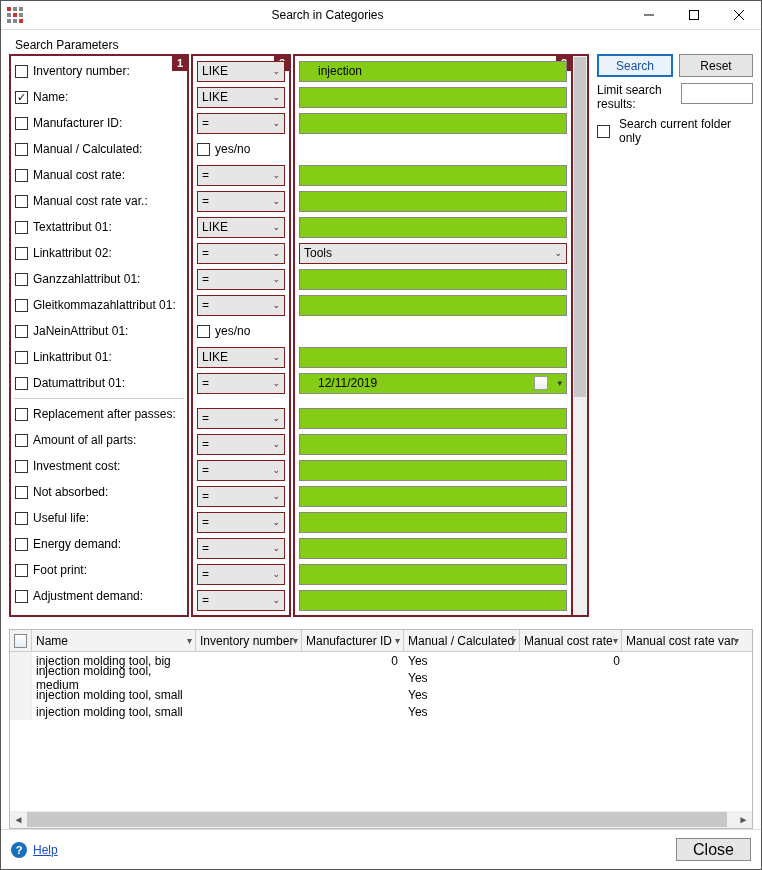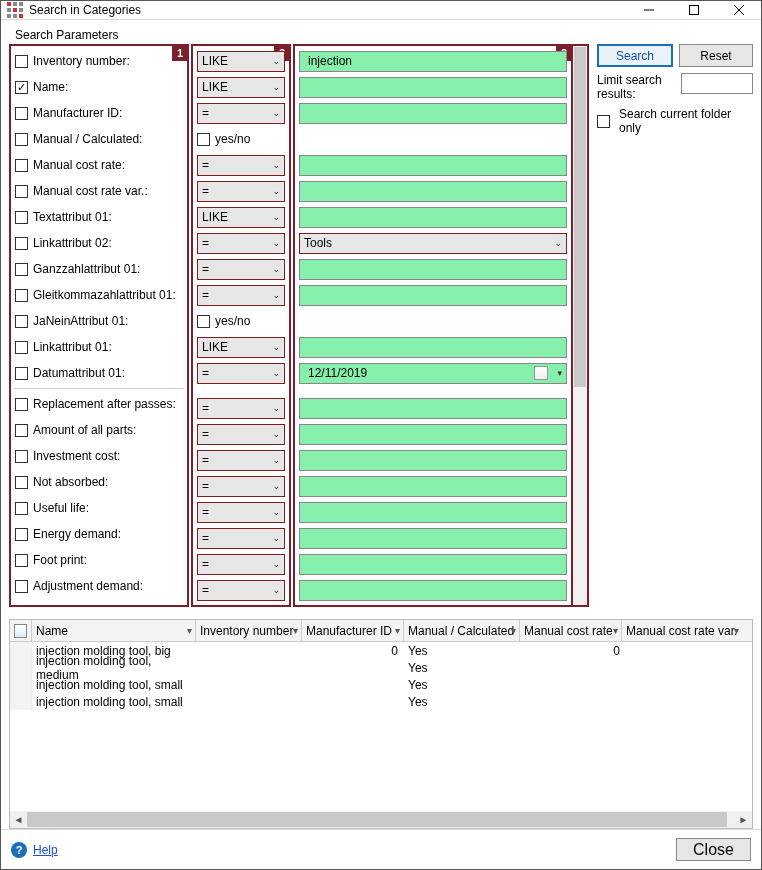--- a/index.html
+++ b/index.html
@@ -1,18 +1,18 @@
 <!DOCTYPE html>
 <html><head>
 <meta charset="utf-8">
 <style>
   * { box-sizing: border-box; }
   html, body { margin:0; padding:0; font-family: "Segoe UI", Tahoma, sans-serif; font-size:12px; color:#000; background:#fff; }
   .window { width:762px; height:870px; border:1px solid #555; display:flex; flex-direction:column; background:#fff; position:relative; }
-  .titlebar { height:19px; display:flex; align-items:center; padding:0 0 0 6px; border-bottom:1px solid #ddd; }
+  .titlebar { height:29px; display:flex; align-items:center; padding:0 0 0 6px; border-bottom:1px solid #ddd;text-align:center; }
   .titlebar .app-icon { width:16px; height:16px; display:inline-block; margin-right:6px; position:relative; }
   .titlebar .app-icon span { position:absolute; width:4px; height:4px; background:#888; }
   .titlebar .app-icon .d1 { left:0; top:0; background:#c33; } .titlebar .app-icon .d2 { left:6px; top:0; }
   .titlebar .app-icon .d3 { left:12px; top:0; } .titlebar .app-icon .d4 { left:0; top:6px; }
   .titlebar .app-icon .d5 { left:6px; top:6px; background:#c33;} .titlebar .app-icon .d6 { left:12px; top:6px; }
   .titlebar .app-icon .d7 { left:0; top:12px; } .titlebar .app-icon .d8 { left:6px; top:12px; } .titlebar .app-icon .d9 { left:12px; top:12px; background:#c33;}
   .titlebar .title { flex:1; }
   .win-controls { display:flex; height:100%; }
   .win-controls div { width:45px; display:flex; align-items:center; justify-content:center; font-size:13px; font-family:sans-serif; }
   .win-controls svg { width:10px; height:10px; }
@@ -25,21 +25,21 @@
   .col2 { width:100px; margin-right:2px; }
   .col3 { width:280px; position:relative; }
   .badge { position:absolute; top:-1px; right:-1px; width:16px; height:16px; background:#7a1f2b; color:#fff; font-size:11px; font-weight:bold; display:flex; align-items:center; justify-content:center; }
   .row { height:26px; display:flex; align-items:center; padding:1px 2px; }
   .checkbox { width:13px; height:13px; border:1px solid #333; margin-right:5px; display:inline-flex; align-items:center; justify-content:center; background:#fff; flex-shrink:0; }
   .checkbox.checked::after { content:"✓"; font-size:11px; line-height:11px; color:#000; }
   .sep { height:1px; background:#ccc; margin:2px 1px; }
   .row.spacer-sep { height:9px; }
   .combo { height:21px; width:100%; border:1px solid #7f1d1d; background:#e6e6e6; display:flex; align-items:center; padding:0 4px; font-size:12px; position:relative; }
   .combo .arrow { position:absolute; right:4px; top:50%; transform:translateY(-50%); font-size:9px; color:#333; }
-  .txt { height:21px; width:100%; border:1px solid #888; background:#86efac; padding:0 8px; font-size:12px; display:flex; align-items:center; position:relative;}
+  .txt { height:21px; width:100%; border:1px solid #888; background:#84cc16; padding:0 18px; font-size:12px; display:flex; align-items:center; position:relative;}
   .txt.combo-like .arrow { position:absolute; right:4px; top:50%; transform:translateY(-50%); font-size:9px; color:#333; }
   .date-icon { position:absolute; right:18px; top:50%; transform:translateY(-50%); width:14px; height:14px; border:1px solid #999; background:linear-gradient(#fff,#eee); }
   .scroll-stub { width:16px; background:#f0f0f0; border:2px solid #7a1f2b; border-left:none; display:flex; flex-direction:column; }
   .scroll-thumb { background:#c8c8c8; height:340px; margin:1px; }
   .side-panel { width:165px; padding:0 0 0 8px; }
   .btnrow { display:flex; gap:6px; margin-bottom:6px; }
   .btn { height:23px; flex:1; border:1px solid #888; background:#e6e6e6; display:flex; align-items:center; justify-content:center; font-size:12px; cursor:default; }
   .btn.primary { border:2px solid #1a6fbf; color:#1a4f9f; background:#eaf3fb; }
   .lbl-small { font-size:12px; line-height:14px; }
   .side-input { height:21px; width:72px; border:1px solid #888; background:#fff; }

